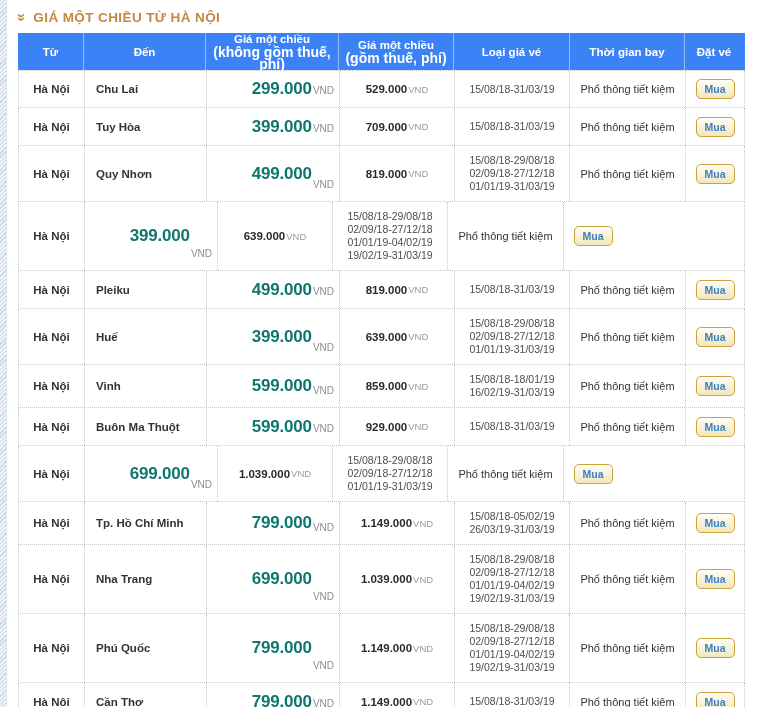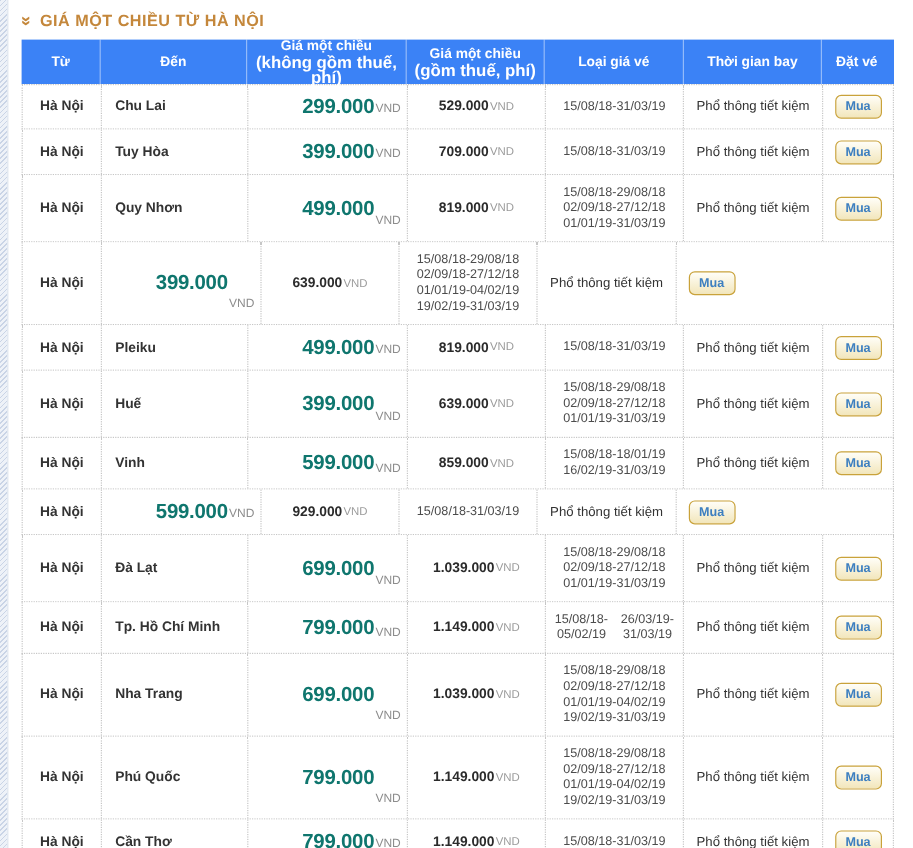--- a/index.html
+++ b/index.html
@@ -328,20 +328,23 @@
       <span class="fare-type">Phổ thông tiết kiệm</span>
     </div>
     <div class="td col-buy">
       <button class="mua-btn">Mua</button>
     </div>
   </div>
         <div class="tr">
     <div class="td col-from">
       <span class="city">Hà Nội</span>
     </div>
+    <div class="td col-to">
+      <span class="city">Buôn Ma Thuột</span>
+    </div>
     <div class="td col-pbase">
       <span class="price-red">599.000</span>
       <span class="vnd-lg">VND</span>
     </div>
     <div class="td col-pfull">
       <span class="price-dark">929.000</span>
       <span class="vnd-sm">VND</span>
     </div>
     <div class="td col-dates dates" style="flex-direction: column;">
             <div>15/08/18-31/03/19</div>
@@ -350,23 +353,20 @@
       <span class="fare-type">Phổ thông tiết kiệm</span>
     </div>
     <div class="td col-buy">
       <button class="mua-btn">Mua</button>
     </div>
   </div>
         <div class="tr">
     <div class="td col-from">
       <span class="city">Hà Nội</span>
     </div>
-    <div class="td col-to">
-      <span class="city">Đà Lạt</span>
-    </div>
     <div class="td col-pbase">
       <span class="price-red">699.000</span>
       <span class="vnd-lg">VND</span>
     </div>
     <div class="td col-pfull">
       <span class="price-dark">1.039.000</span>
       <span class="vnd-sm">VND</span>
     </div>
     <div class="td col-dates dates" style="flex-direction: column;">
             <div>15/08/18-29/08/18</div>
@@ -388,21 +388,21 @@
       <span class="city">Tp. Hồ Chí Minh</span>
     </div>
     <div class="td col-pbase">
       <span class="price-red">799.000</span>
       <span class="vnd-lg">VND</span>
     </div>
     <div class="td col-pfull">
       <span class="price-dark">1.149.000</span>
       <span class="vnd-sm">VND</span>
     </div>
-    <div class="td col-dates dates" style="">
+    <div class="td col-dates dates" style="flex-direction: column;">
             <div>15/08/18-05/02/19</div>
             <div>26/03/19-31/03/19</div>
           </div>
     <div class="td col-fare">
       <span class="fare-type">Phổ thông tiết kiệm</span>
     </div>
     <div class="td col-buy">
       <button class="mua-btn">Mua</button>
     </div>
   </div>

